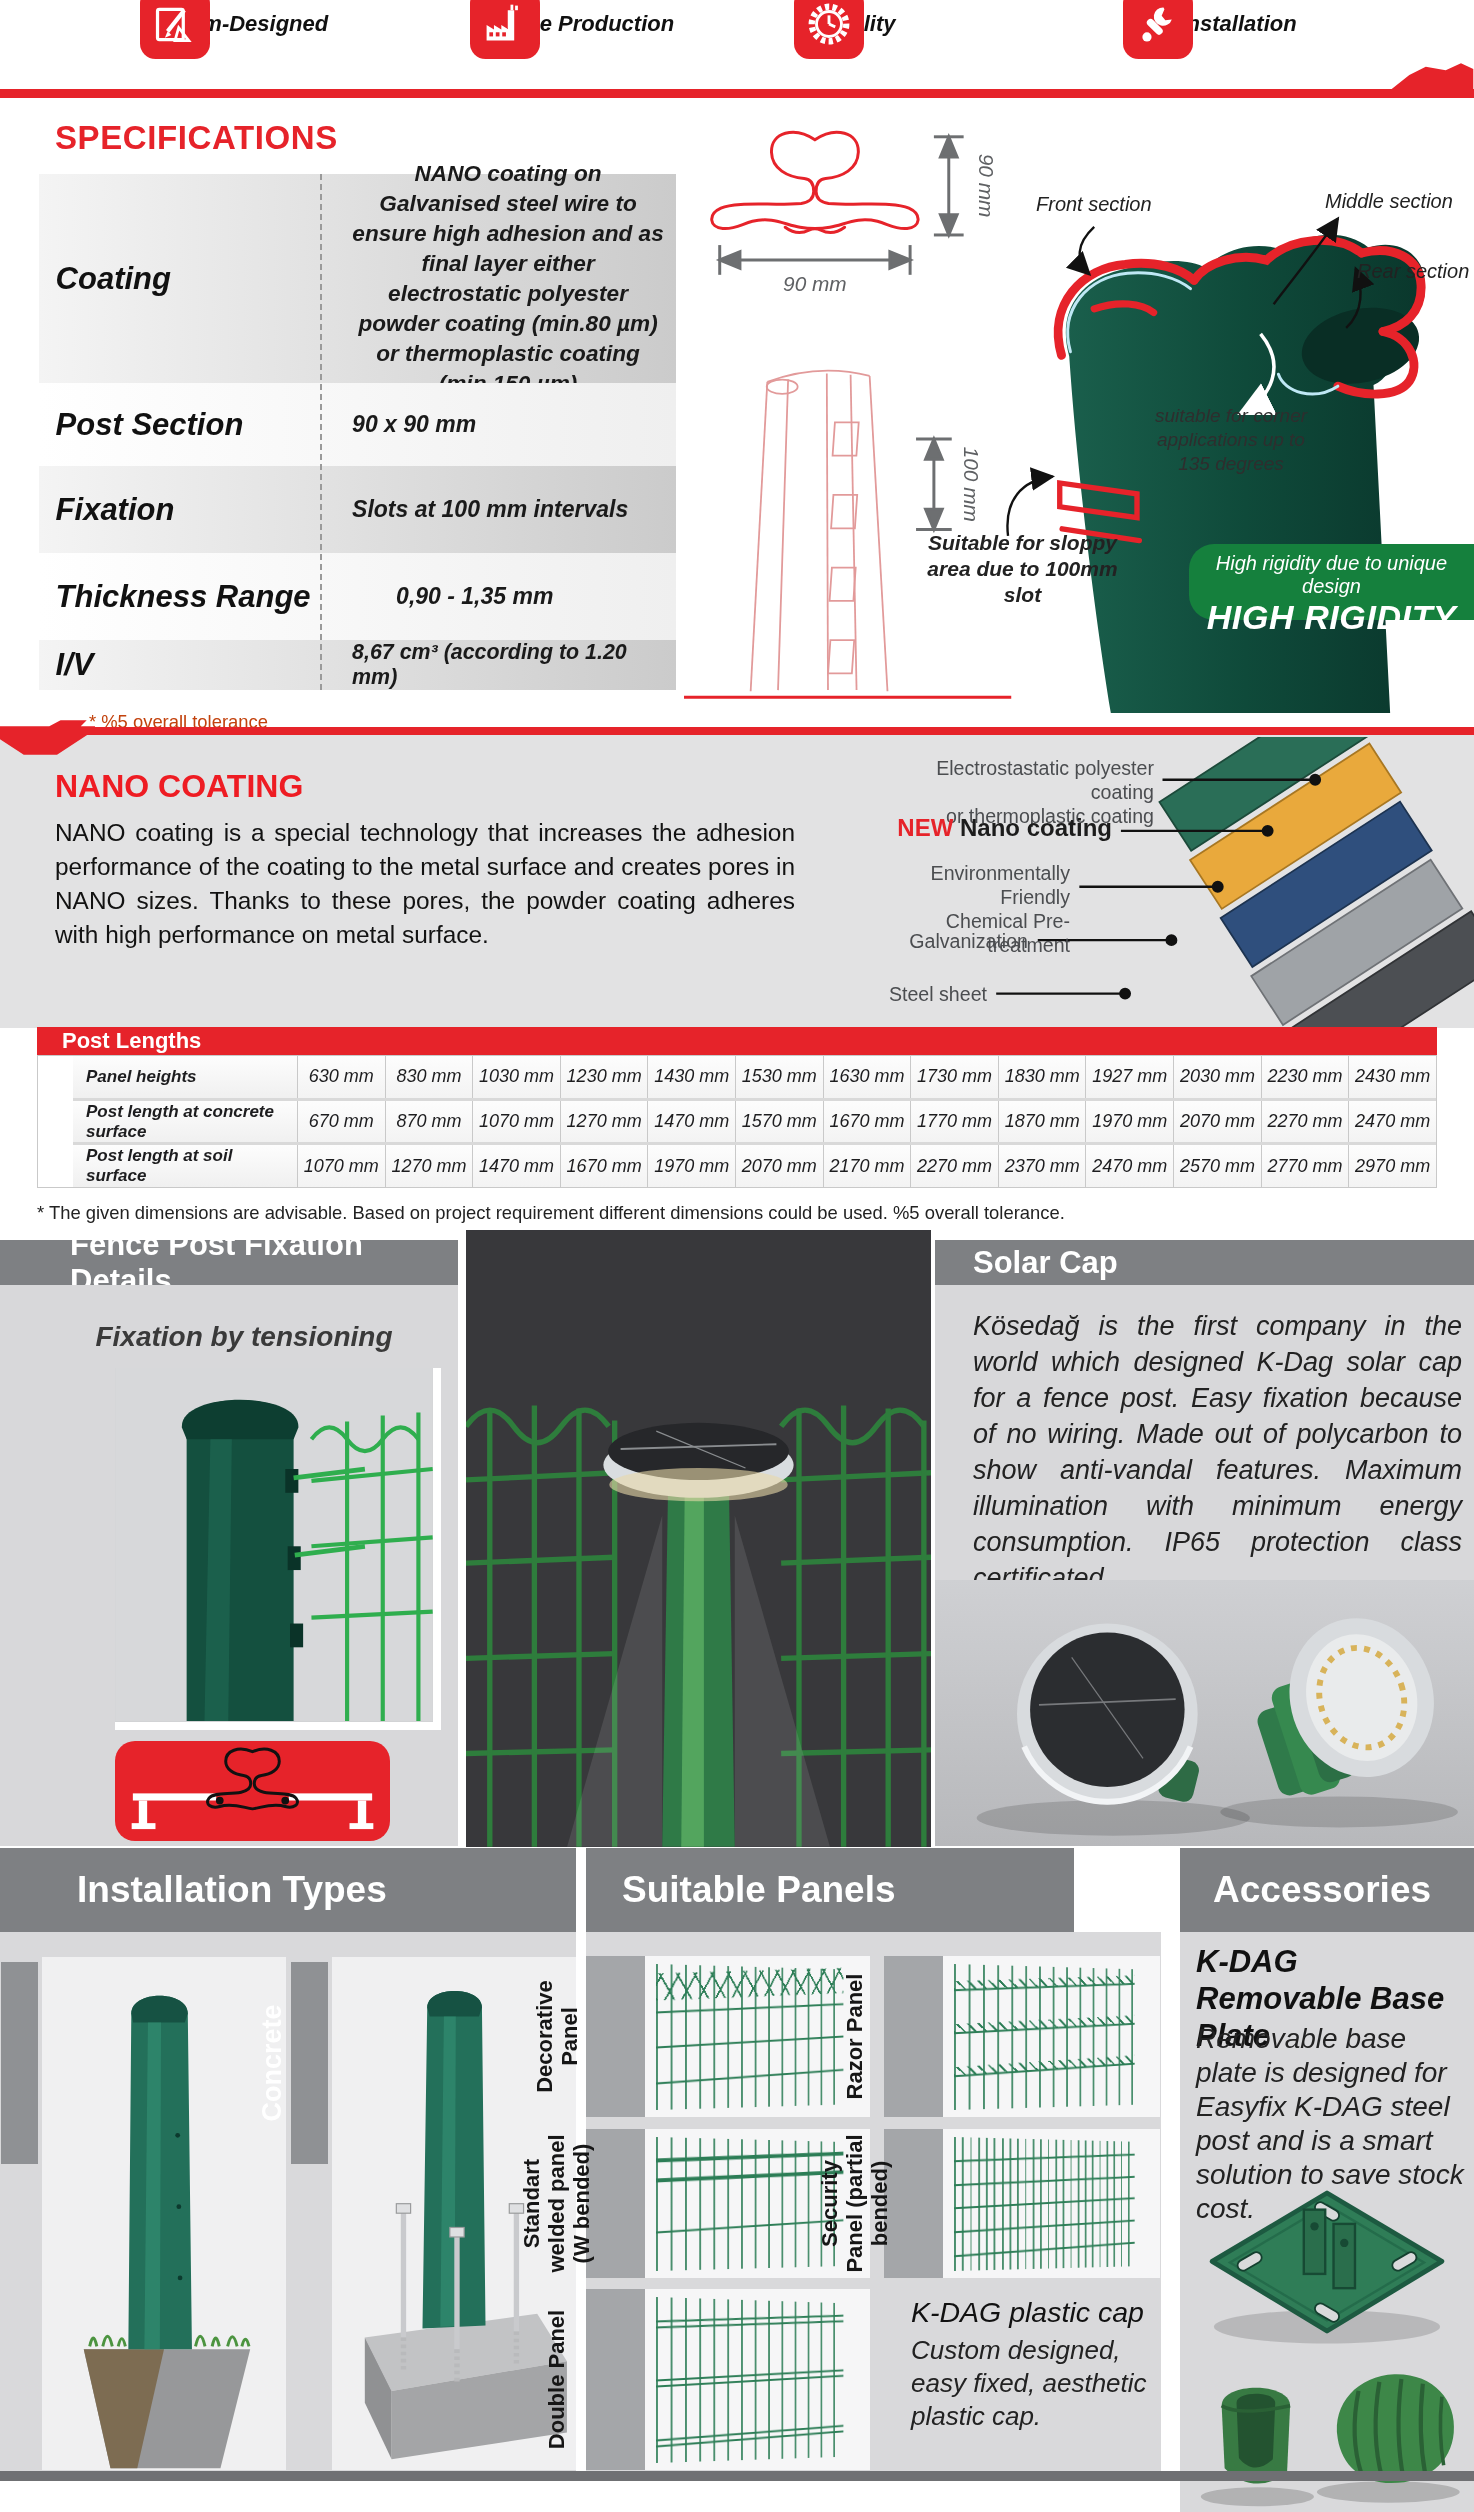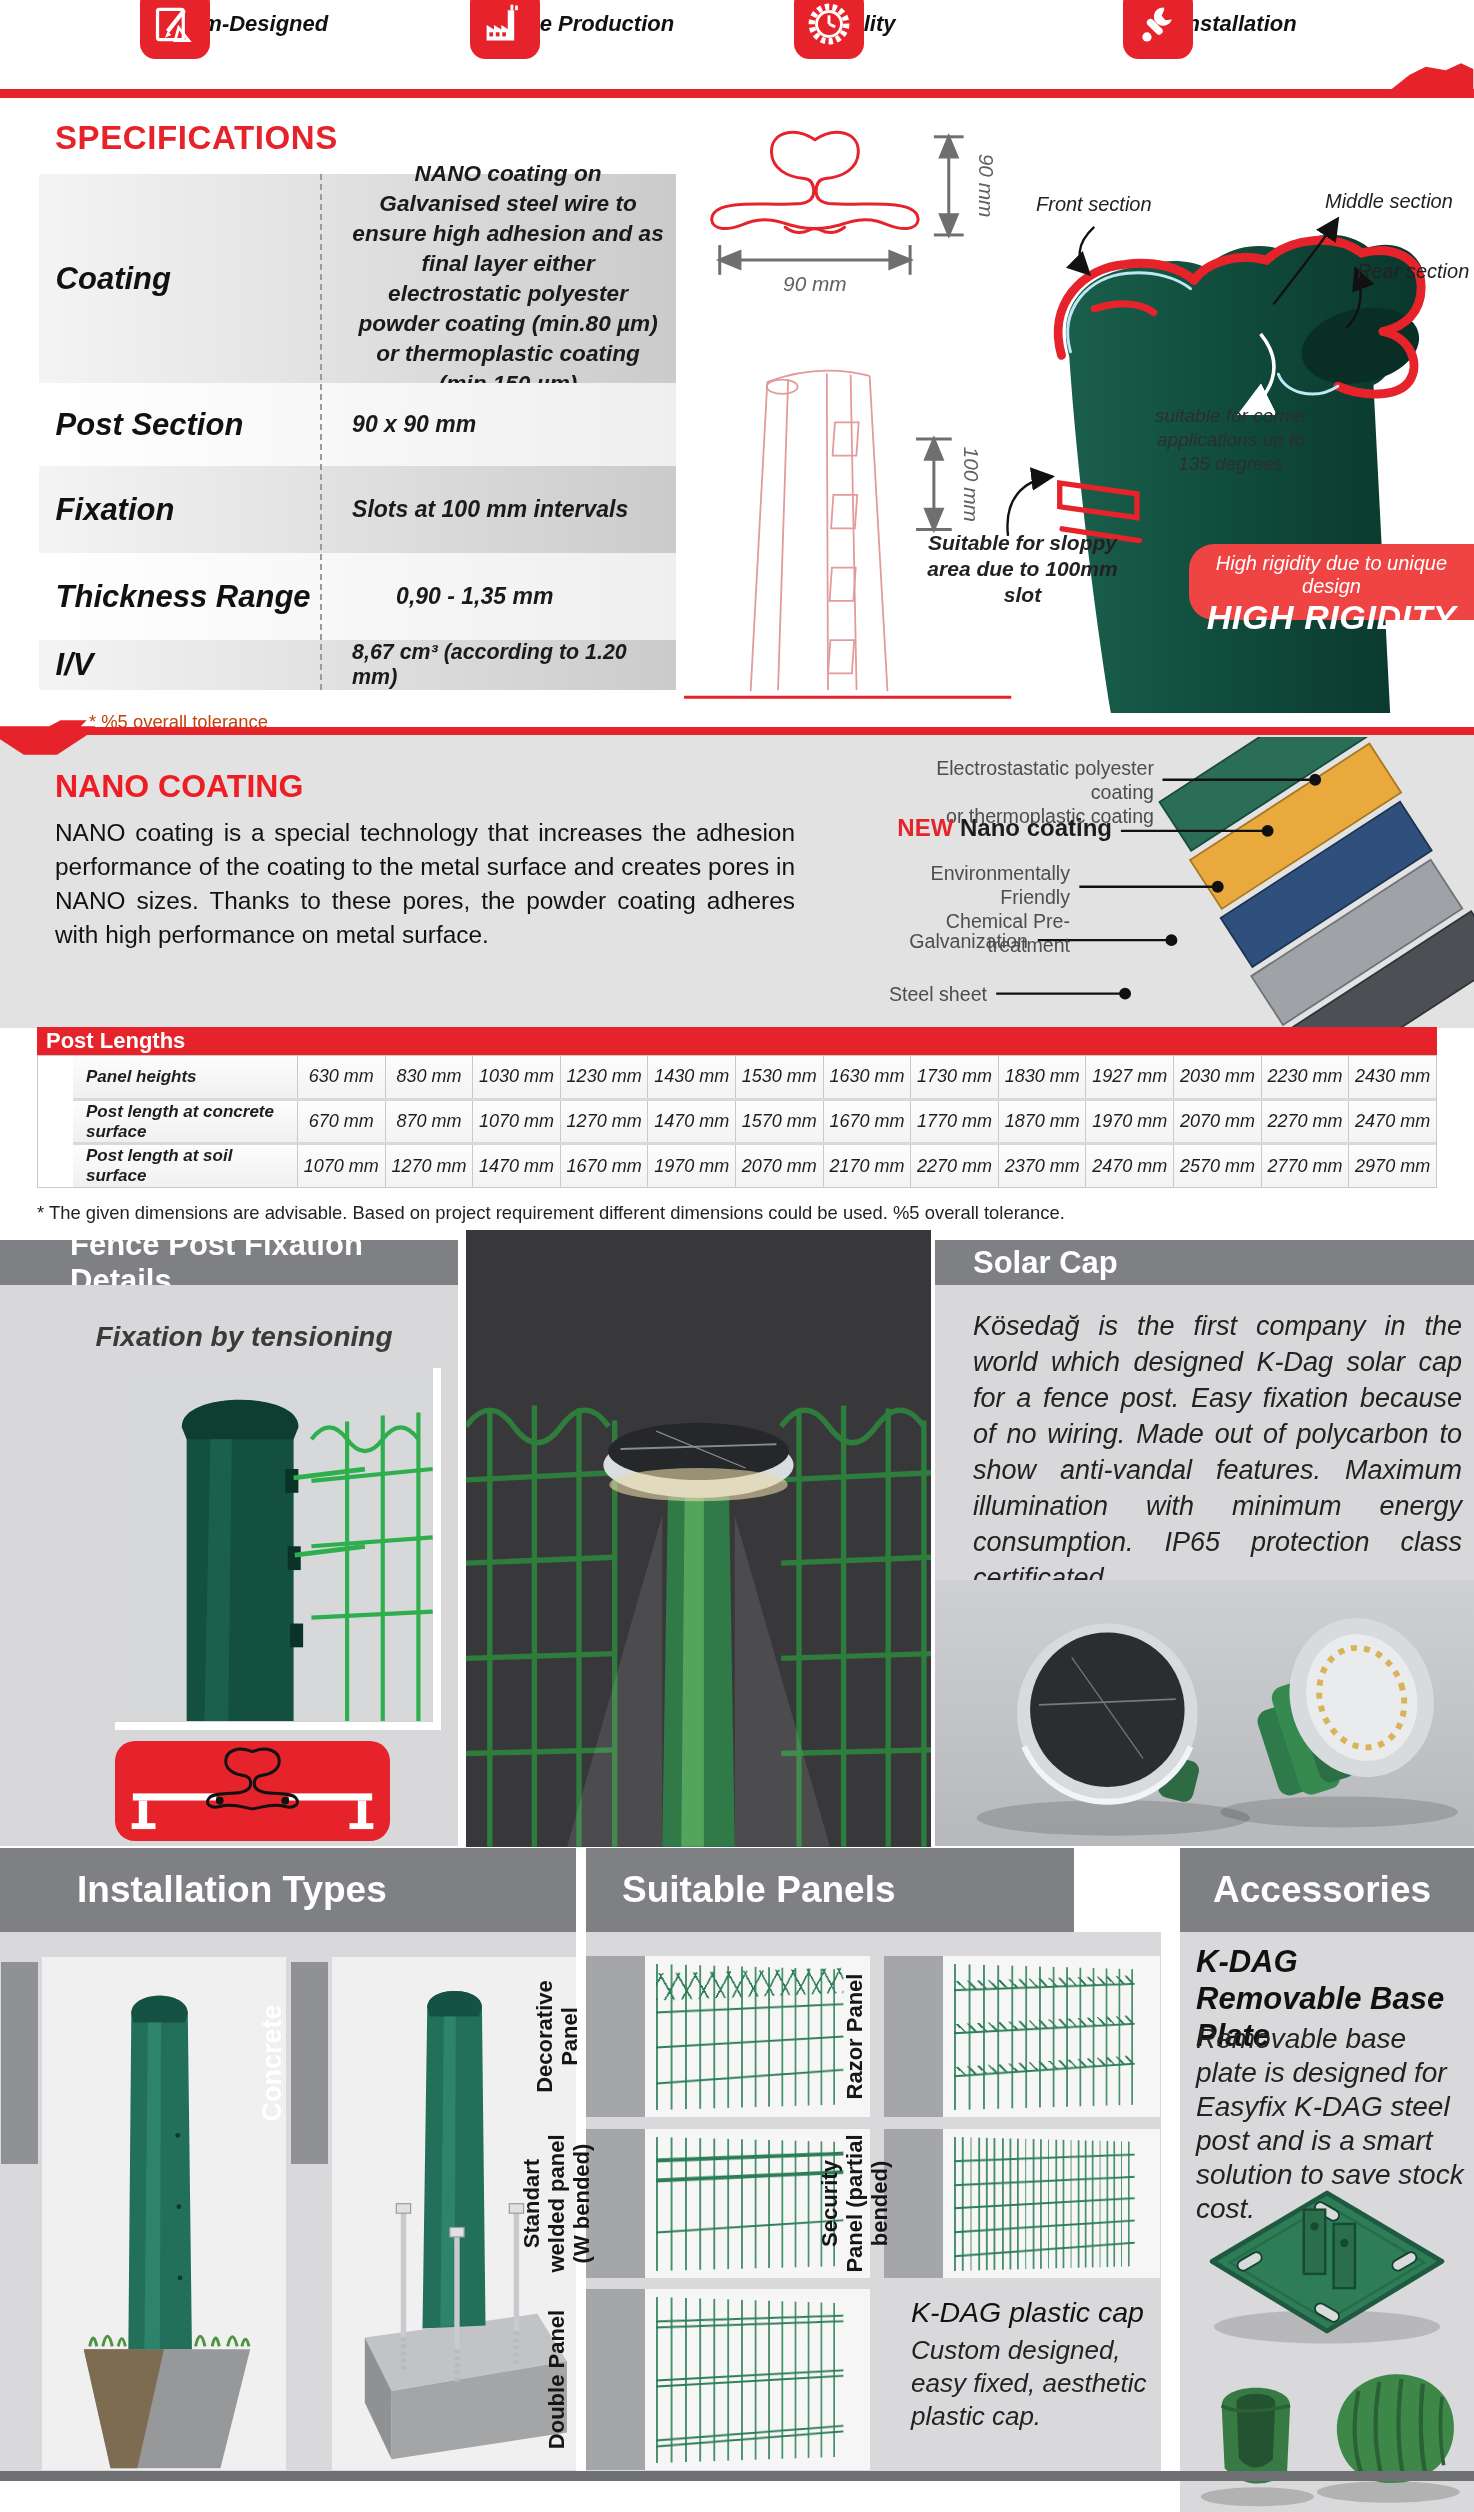--- a/index.html
+++ b/index.html
@@ -21,38 +21,38 @@
   .spec-row{left:39px;width:637px;display:flex;align-items:center;}
   .spec-row.gray{background:linear-gradient(90deg,#f4f4f4 0%,#cbcbcb 100%);}
   .spec-row.white{background:linear-gradient(90deg,#ffffff 0%,#efefef 100%);}
   .spec-label{width:268px;padding-left:16.6px;font-weight:bold;font-style:italic;font-size:31px;color:#111;}
   .spec-value{flex:1;padding:6px 12px 6px 28.5px;font-style:italic;font-size:23px;color:#1a1a1a;font-weight:600;}
   #spec-dash{left:320px;top:174px;height:516px;border-left:2.4px dashed #9a9a9a;}
   #spec-foot{left:89px;top:711px;font-size:18.4px;color:#c2410c;}
 
   .dimtext{fill:#5f6164;font-size:35px;font-style:italic;}
   .postlabel{font-style:italic;font-size:20px;color:#222;}
-  #rigidity{left:1189px;top:544px;width:285px;height:76px;background:#ef4444;
+  #rigidity{left:1189px;top:544px;width:285px;height:76px;background:#15803d;
             border-radius:25px 0 0 25px;color:#fff;text-align:center;padding-top:8.3px;box-sizing:border-box;}
   #rigidity .l1{font-style:italic;font-size:20px;}
   #rigidity .l2{font-style:italic;font-weight:bold;font-size:34px;letter-spacing:0.6px;}
 
   
   #nano-bg{left:0;top:734px;width:1474px;height:294px;background:#e2e2e3;}
   #nano-band{left:0;top:727px;width:1474px;height:8.3px;background:#e6232a;}
   #nano-flag{left:0;top:719px;width:95px;height:37px;}
   #nano-title{left:55px;top:768px;font-size:32px;font-weight:bold;color:#ee1c23;}
   #nano-para{left:55px;top:816px;width:740px;font-size:24.4px;line-height:34px;text-align:justify;color:#121212;}
   .layer-label{position:absolute;text-align:right;font-size:19.6px;color:#4b4d50;line-height:24px;}
   .layer-label .nw{color:#e6232a;font-weight:bold;font-size:24px;}
   .layer-label .nm{color:#1c1c1c;font-weight:bold;font-size:24px;}
 
   
   #pl-banner{left:37px;top:1027px;width:1400px;height:28.5px;background:#e6232a;color:#fff;
-             font-weight:bold;font-size:22px;display:flex;align-items:center;padding-left:9px;box-sizing:border-box;}
+             font-weight:bold;font-size:22px;display:flex;align-items:center;padding-left:25px;box-sizing:border-box;}
   #pl-table{left:37px;top:1055px;width:1400px;height:133px;display:flex;flex-direction:column;
             border:1.2px solid #c9c9c9;box-sizing:border-box;background:#fff;padding-left:35px;}
   .pl-row{flex:1;display:flex;border-bottom:3.6px solid #d9d9d9;}
   .pl-row:last-child{border-bottom:none;}
   .pl-label{width:225px;display:flex;align-items:center;padding-left:13px;box-sizing:border-box;
             font-weight:bold;font-style:italic;font-size:17px;border-right:1.2px solid #c9c9c9;
             background:linear-gradient(180deg,#fdfdfd,#f0f0f0);}
   .pl-cell{flex:1;display:flex;align-items:center;justify-content:center;font-style:italic;font-size:18px;
            border-right:1.2px solid #c9c9c9;background:linear-gradient(180deg,#fdfdfd,#f3f3f3);}
   .pl-cell:last-child{border-right:none;}

